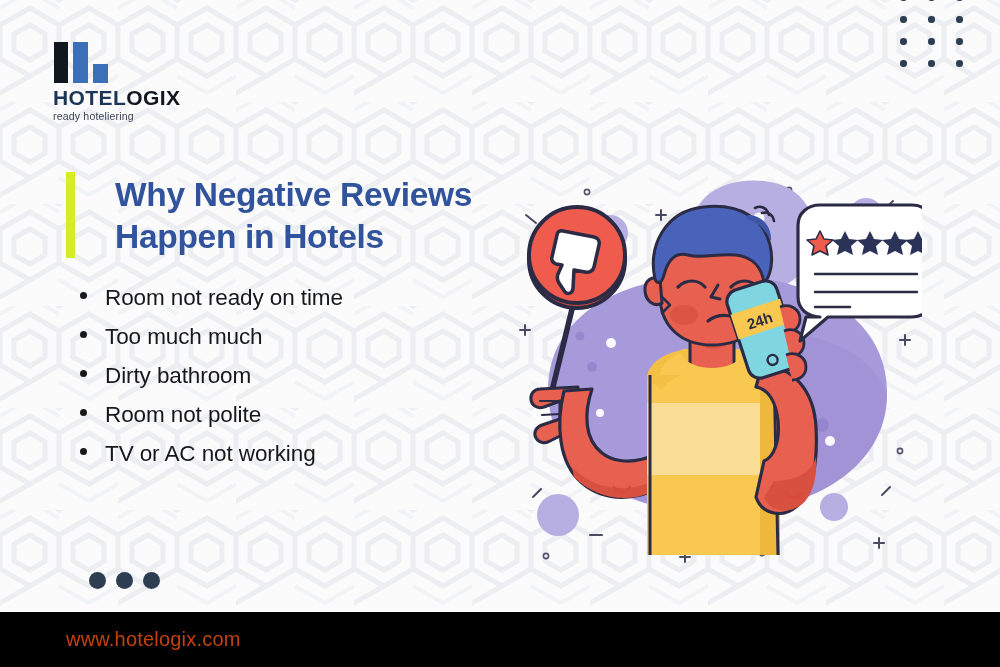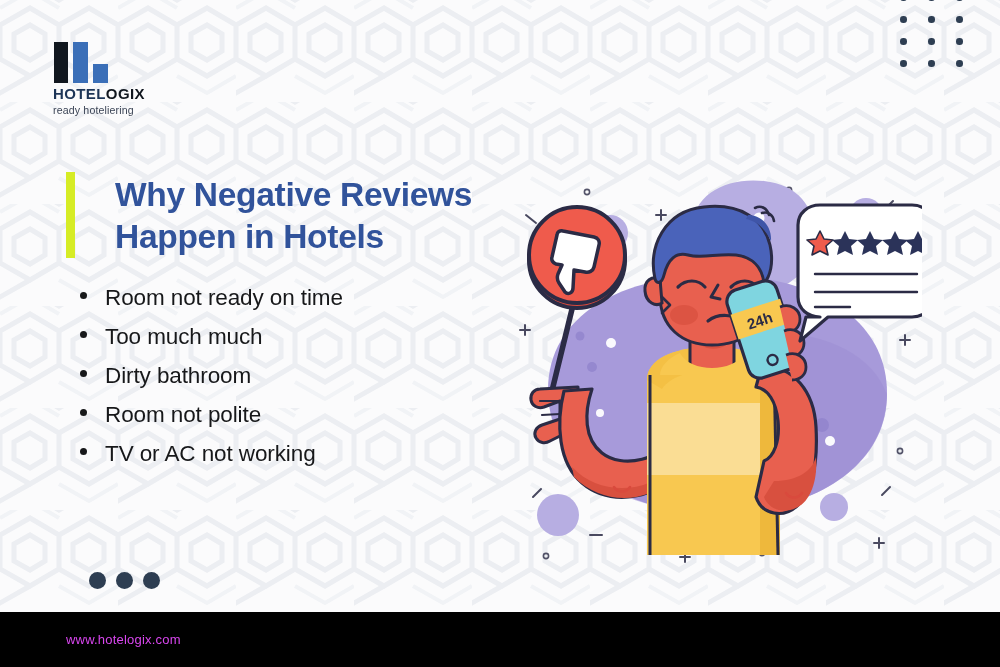--- a/index.html
+++ b/index.html
@@ -37,40 +37,40 @@
     position: absolute;
     left: 0;
     bottom: 0;
     width: 1000px;
     height: 55px;
     background: #000000;
     display: flex;
     align-items: center;
   }
   #footer-url {
-    color: #d946ef;
-    font-size: 13px;
+    color: #c2410c;
+    font-size: 20px;
     font-family: "Liberation Sans", sans-serif;
     letter-spacing: 0.2px;
     margin-left: 66px;
   }
 
   
   #logo-block {
     position: absolute;
     left: 53px;
     top: 42px;
     width: 135px;
   }
   #logo-mark {
     display: block;
     margin-left: 1px;
   }
   #logo-wordmark {
-    font-size: 15px;
+    font-size: 21px;
     font-weight: bold;
     letter-spacing: 0.4px;
     line-height: 1.1;
     margin-top: 3px;
     white-space: nowrap;
   }
   #logo-word-hotel { color: #1d3557; }
   #logo-word-ogix  { color: #11171f; }
   #logo-tagline {
     font-size: 10.6px;

